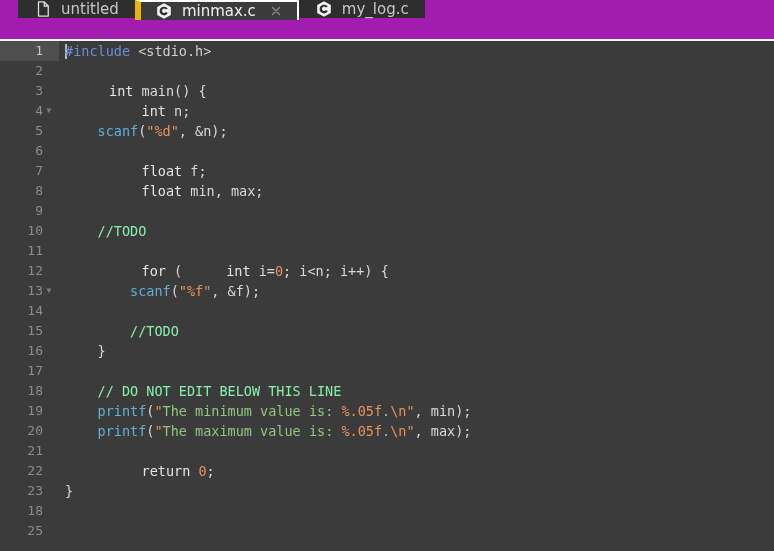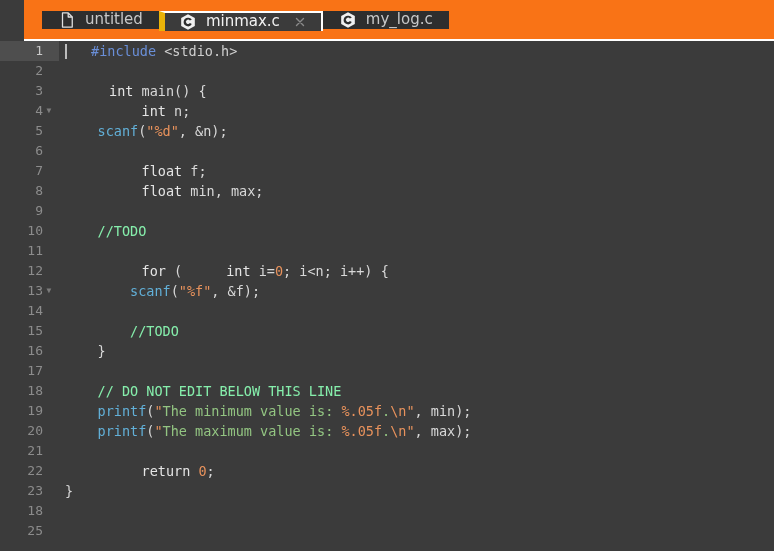--- a/index.html
+++ b/index.html
@@ -20,27 +20,26 @@
     height: 551px;
     background: #3b3b3b;
     display: flex;
     flex-direction: column;
   }
 
   
   .tabbar {
     position: relative;
     height: 41px;
-    background: #f97316;
-    display: flex;
-    align-items: center;
+    background: #a21caf;
+    display: flex;
+    align-items: flex-start;
     flex: 0 0 auto;
     box-sizing: border-box;
     border-bottom: 2px solid #ffffff;
-    margin-left: 24px;
   }
   .tab-spacer-left {
     width: 18px;
     background: #242424;
     flex: 0 0 auto;
   }
   .tab {
     display: flex;
     align-items: center;
     gap: 9px;
@@ -148,21 +147,21 @@
     height: 20px;
     white-space: pre;
     padding-left: 6px;
     box-sizing: border-box;
     color: #d8d8d8;
   }
 
   
   .t-plain   { color: #d8d8d8; }
   .t-kw      { color: #e5e5e5; margin-left: 44px; }
-  .t-pre     { color: #6a8fd8; padding-left: 26px; }
+  .t-pre     { color: #6a8fd8; }
   .t-fn      { color: #62b0d8; }
   .t-str     { color: #93c582; }
   .t-esc     { color: #e8925c; }
   .t-num     { color: #e8925c; }
   .t-cmt     { color: #86efac; margin-top: 8px; }
   .t-inc     { color: #cfcfcf; }
 
   
   .caret {
     display: inline-block;

